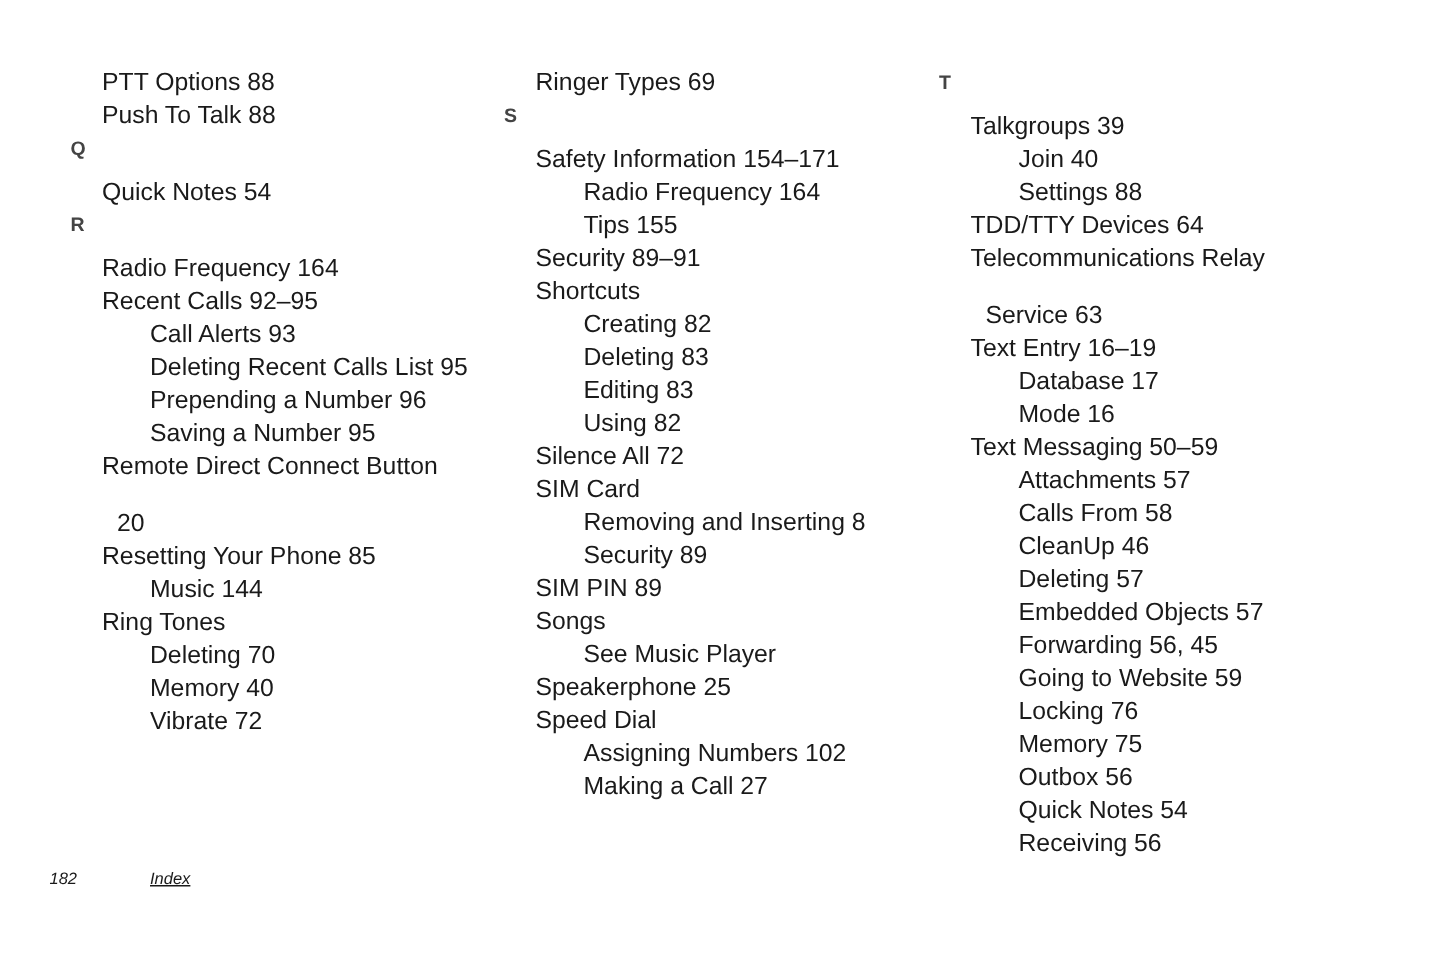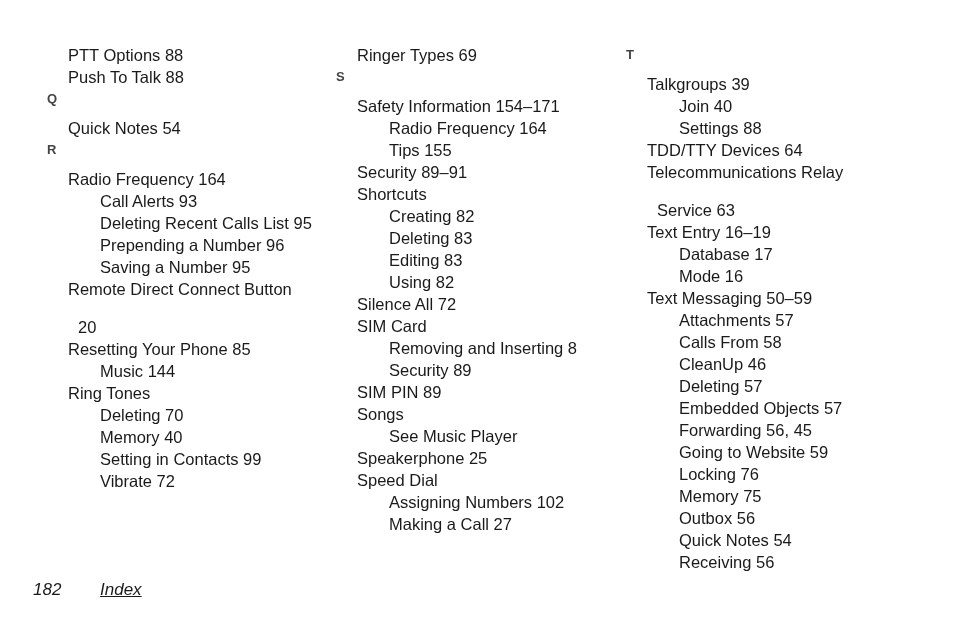--- a/index.html
+++ b/index.html
@@ -66,21 +66,21 @@
   .spacer { height: 7px; }
 
   
   .footer {
     position: absolute;
     left: 0;
     top: 580px;
     width: 100%;
     height: 24px;
     font-style: italic;
-    font-size: 17px;
+    font-size: 11px;
     color: #1a1a1a;
   }
   .footer-page {
     position: absolute;
     left: 33px;
     top: 0;
   }
   .footer-label {
     position: absolute;
     left: 100px;
@@ -96,32 +96,32 @@
   <div class="columns">
     <div class="column col-1">
         <div class="entry lvl1">PTT Options 88</div>
         <div class="entry lvl1">Push To Talk 88</div>
         <div class="letter-heading">Q</div>
         <div class="spacer"></div>
         <div class="entry lvl1">Quick Notes 54</div>
         <div class="letter-heading">R</div>
         <div class="spacer"></div>
         <div class="entry lvl1">Radio Frequency 164</div>
+        <div class="entry lvl1">Recent Calls 92–95</div>
         <div class="entry lvl2">Call Alerts 93</div>
         <div class="entry lvl2">Deleting Recent Calls List 95</div>
         <div class="entry lvl2">Prepending a Number 96</div>
         <div class="entry lvl2">Saving a Number 95</div>
         <div class="entry lvl1">Remote Direct Connect Button</div>
         <div class="entry cont">20</div>
         <div class="entry lvl1">Resetting Your Phone 85</div>
         <div class="entry lvl2">Music 144</div>
         <div class="entry lvl1">Ring Tones</div>
         <div class="entry lvl2">Deleting 70</div>
         <div class="entry lvl2">Memory 40</div>
-        <div class="entry lvl2">Setting in Contacts 99</div>
         <div class="entry lvl2">Vibrate 72</div>
       </div>
     <div class="column col-2">
         <div class="entry lvl1">Ringer Types 69</div>
         <div class="letter-heading">S</div>
         <div class="spacer"></div>
         <div class="entry lvl1">Safety Information 154–171</div>
         <div class="entry lvl2">Radio Frequency 164</div>
         <div class="entry lvl2">Tips 155</div>
         <div class="entry lvl1">Security 89–91</div>

